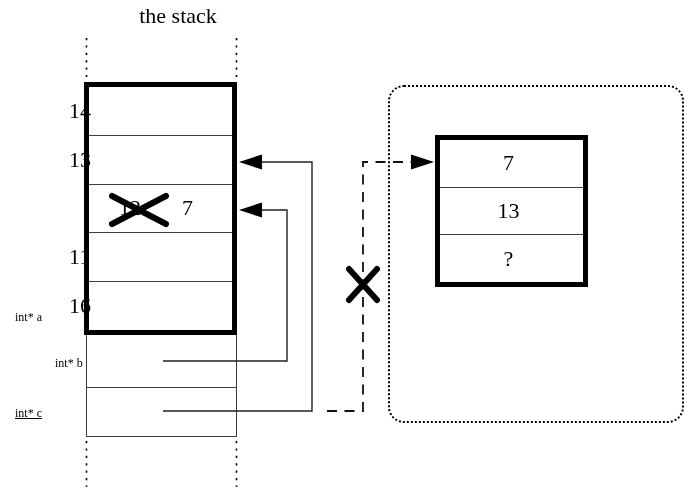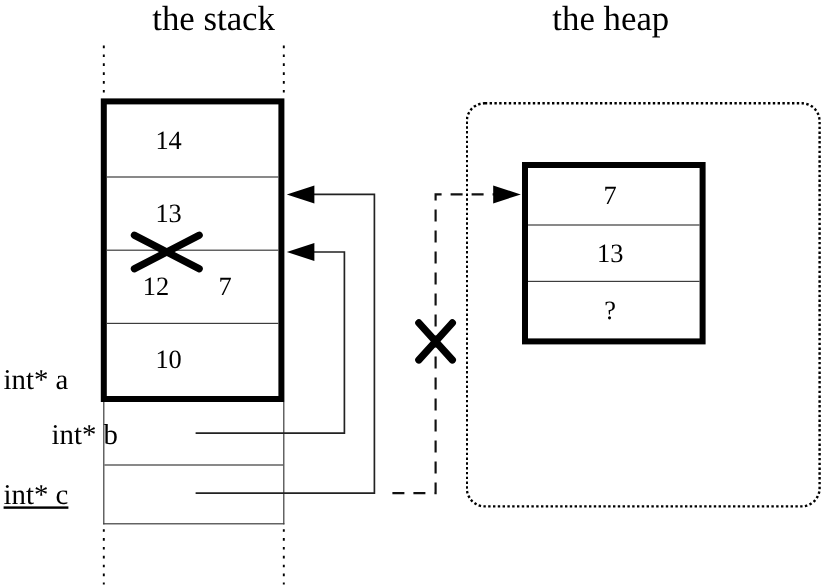--- a/index.html
+++ b/index.html
@@ -10,54 +10,53 @@
     background: #ffffff;
     font-family: "Liberation Serif", "DejaVu Serif", serif;
     color: #000;
     overflow: hidden;
   }
   .title {
     position: absolute;
     top: 3px;
     width: 182px;
     text-align: center;
-    font-size: 29px;
+    font-size: 22px;
     line-height: 26px;
     white-space: nowrap;
   }
   .stack-title { left: 87px; }
   .heap-title  { left: 418px; }
 
   .var-label {
     position: absolute;
-    left: 3px;
+    left: 15px;
     height: 24px;
     line-height: 24px;
-    font-size: 24px;
+    font-size: 12px;
     white-space: nowrap;
   }
   .var-a { top: 305px; }
   .var-b { top: 351px; margin-left: 40px; }
   .var-c { top: 401px; text-decoration: underline; }
 
   .stack-box {
     position: absolute;
     left: 84px; top: 82px;
     width: 153px; height: 253px;
     box-sizing: border-box;
     border: 5px solid #000;
     display: flex;
     flex-direction: column;
   }
   .stack-box .cell {
     position: relative;
     flex: 1;
     display: flex;
     align-items: center;
-    justify-content: center;
     font-size: 22px;
   }
   .stack-box .cell + .cell { border-top: 1px solid #3d3d3d; }
   .stack-box .cell .num { position: relative; left: -20px; }
 
   .cell-old {
     position: absolute;
     left: 30px; top: 50%;
     transform: translateY(-50%);
     font-size: 22px;
@@ -112,39 +111,41 @@
     left: 0; top: 0;
     pointer-events: none;
   }
 </style>
 </head>
 <body>
 
 <div class="canvas">
 
   <div class="title stack-title">the stack</div>
-  <div class="title heap-title">the heap</div>
 
   <div class="var-label var-a">int* a</div>
   <div class="var-label var-b">int* b</div>
   <div class="var-label var-c">int* c</div>
 
   <div class="stack-box">
     <div class="cell">
       <span class="num">14</span>
     </div>
     <div class="cell">
       <span class="num">13</span>
     </div>
     <div class="cell">
       <span class="cell-old">12</span>
       <span class="cell-new">7</span>
     </div>
     <div class="cell">
-      <span class="num">10</span>
+      <span class="num">11</span>
+    </div>
+    <div class="cell">
+      <span class="num">16</span>
     </div>
   </div>
 
   <div class="below-cells">
     <div class="bcell"></div>
     <div class="bcell"></div>
   </div>
 
   <div class="heap-region"></div>
 

